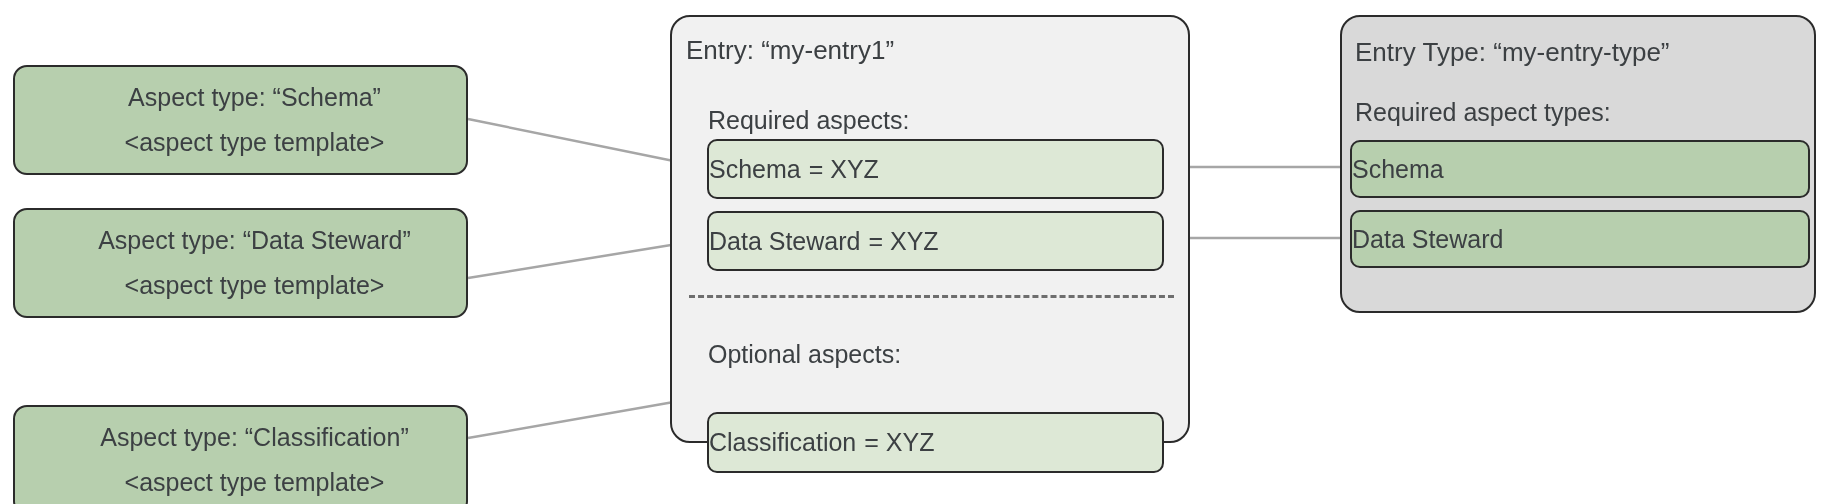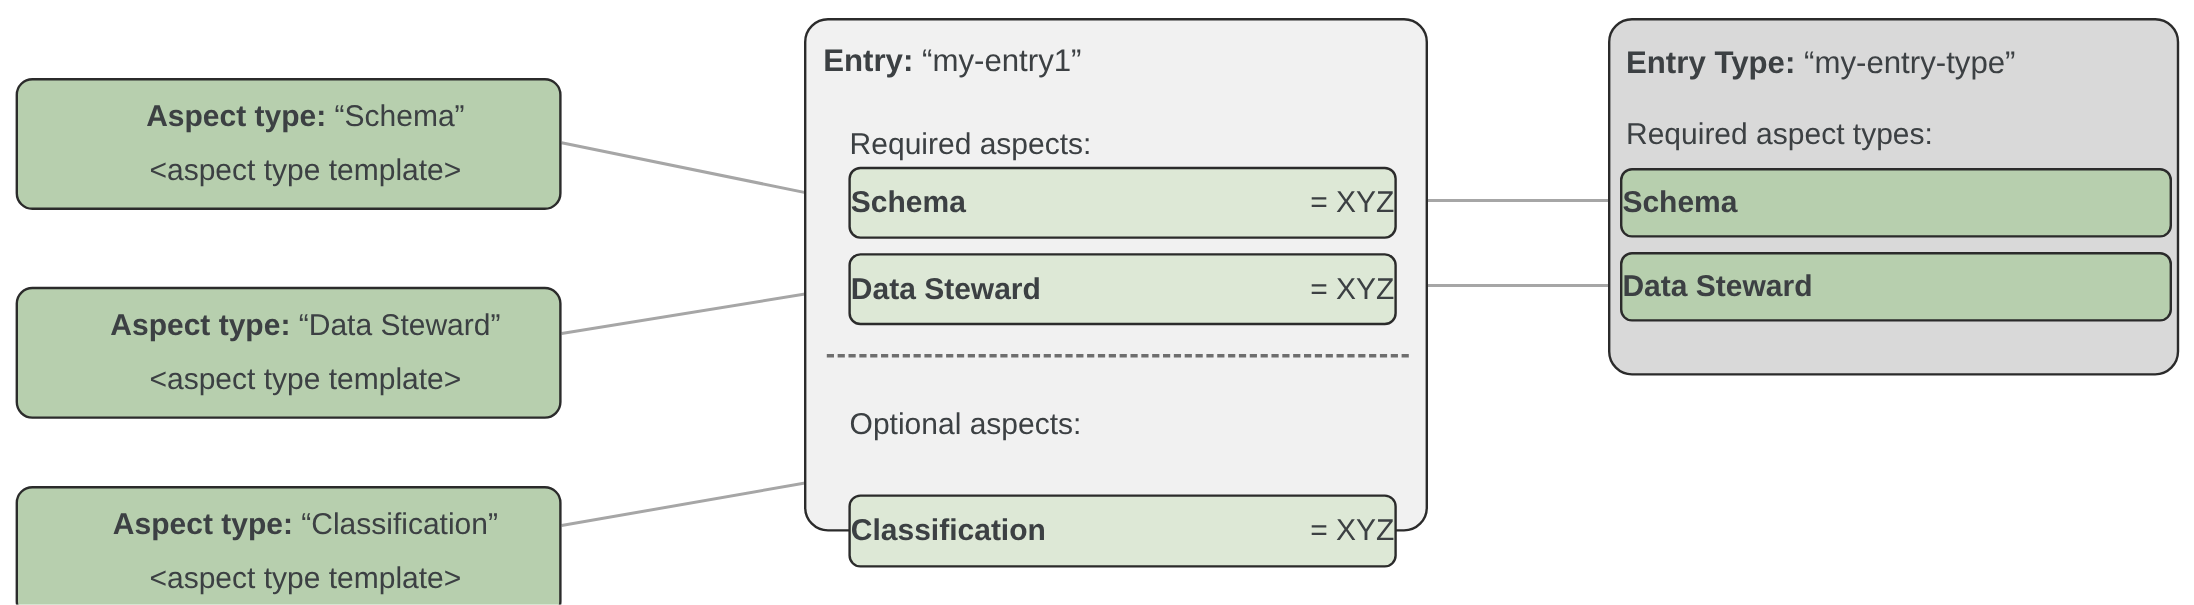--- a/index.html
+++ b/index.html
@@ -42,23 +42,23 @@
     display: flex;
     flex-direction: column;
     align-items: center;
     justify-content: center;
     gap: 16px;
     font-size: 25px;
     text-align: center;
     padding-left: 28px;
   }
   .atype-1 { top: 65px; }
-  .atype-2 { top: 239px; text-align: center; }
+  .atype-2 { top: 208px; text-align: center; }
   .atype-3 { top: 405px; }
-  .b { font-weight: bold; }
+  .b { font-weight: normal; }
   
   .entry {
     left: 670px;
     top: 15px;
     width: 520px;
     height: 428px;
     background: #f1f1f1;
     border-radius: 20px;
   }
   .entry-title {
@@ -83,21 +83,21 @@
     position: absolute;
     box-sizing: border-box;
     border: 2.5px solid #2b2b2b;
     border-radius: 10px;
     background: #dde8d6;
     left: 35px;
     width: 457px;
     height: 60px;
     display: flex;
     align-items: center;
-    justify-content: space-between;
+    justify-content: flex-start;
     font-size: 25px;
     white-space: nowrap;
   }
   .chip .b { margin-right: 8px; }
   .entry .chip-schema { top: 122px; }
   .entry .chip-steward { top: 194px; }
   .entry .chip-class { top: 351px; height: 61px; margin-top: 44px; }
   .dashed-sep {
     position: absolute;
     left: 17px;

